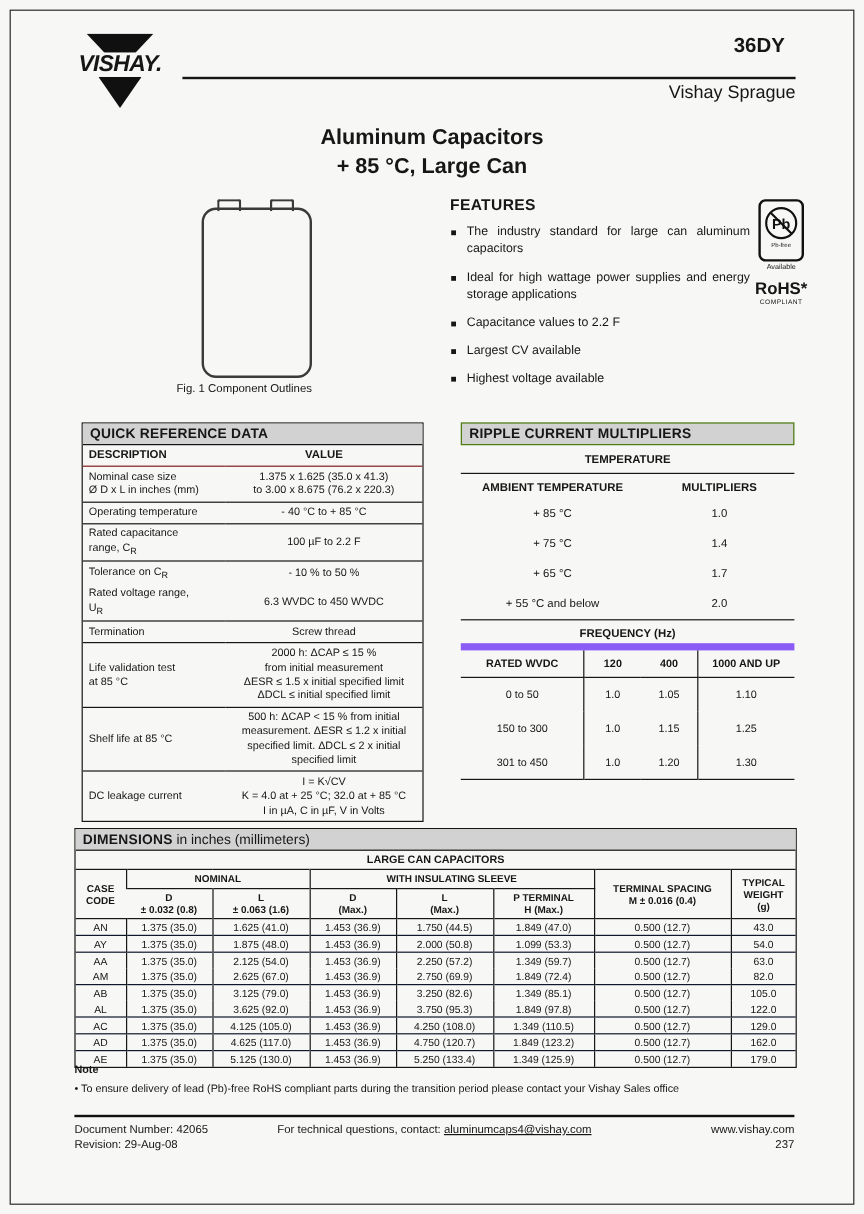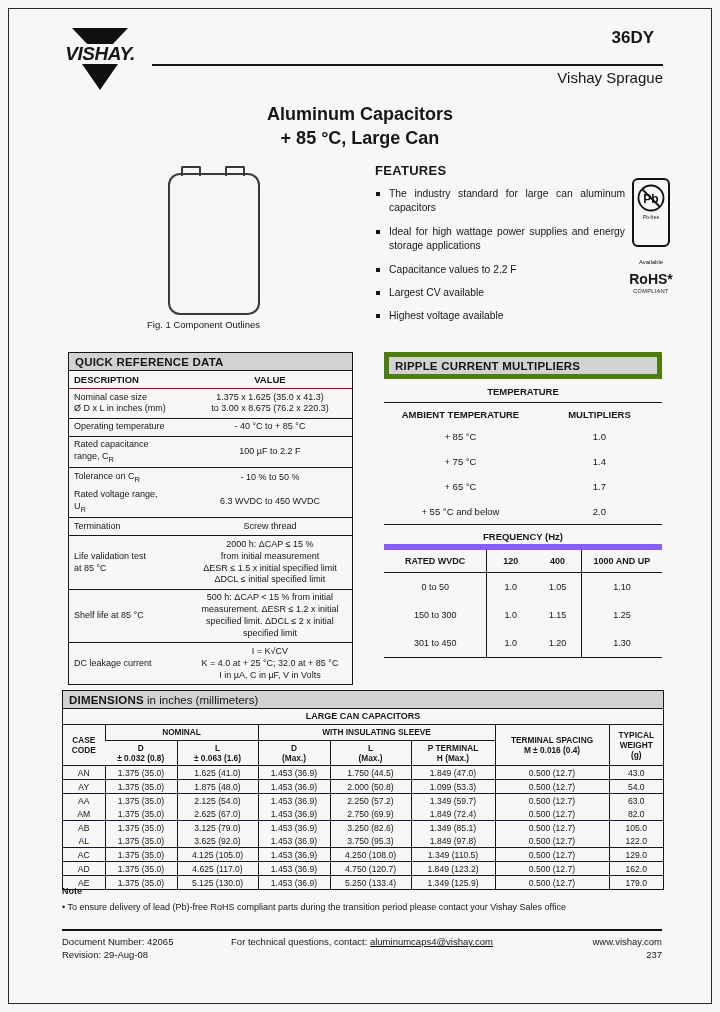--- a/index.html
+++ b/index.html
@@ -31,21 +31,21 @@
 
   
   .features{position:absolute;left:375px;top:163px;width:250px;}
   .features-h{font-size:13px;font-weight:bold;letter-spacing:0.3px;margin-bottom:9px;}
   .feat-item{position:relative;padding-left:14px;font-size:10.3px;line-height:1.4;
              margin-bottom:9px;text-align:justify;}
   .feat-bullet{position:absolute;left:1px;top:5px;width:4px;height:4px;background:#161616;}
 
   
   .pb-wrap{position:absolute;left:628px;top:166px;width:46px;text-align:center;}
-  .pb-box{width:38px;height:69px;border:2px solid #111;border-radius:6px;margin:12px auto;
+  .pb-box{width:38px;height:52px;border:2px solid #111;border-radius:6px;margin:0 auto;
           display:flex;flex-direction:column;align-items:center;justify-content:flex-start;padding-top:3px;box-sizing:border-box;}
   .pb-inner-caption{font-size:5px;line-height:1;}
   .pb-available{font-size:6px;margin-top:2px;}
   .rohs{font-size:14px;font-weight:bold;margin-top:6px;}
   .compliant{font-size:5.5px;letter-spacing:0.4px;margin-top:1px;}
 
   
   .band{background:#d2d2d2;border-bottom:1px solid #161616;padding:3px 6px 2px;
         font-size:11.5px;font-weight:bold;letter-spacing:0.2px;}
 
@@ -56,21 +56,21 @@
   .qr th.left{text-align:left;padding-left:5px;width:42%;}
   .qr td{font-size:9px;line-height:1.32;padding:2.5px 3px;white-space:pre-line;vertical-align:middle;}
   .qr td.qr-desc{text-align:left;padding-left:5px;}
   .qr td.qr-val{text-align:center;}
   .qr tbody tr{border-bottom:1px solid #161616;}
   .qr tbody tr.no-div{border-bottom:none;}
   .qr tbody tr:last-child{border-bottom:none;}
 
   
   .ripple{position:absolute;left:384px;top:352px;width:278px;}
-  .ripple .band{border:5px solid #4d7c0f;}
+  .ripple .band{border:1px solid #4d7c0f;}
   .sub-head{text-align:center;font-size:9.5px;font-weight:bold;padding:7px 0 5px;
             border-bottom:1px solid #161616;}
   .temp-table{width:100%;border-collapse:collapse;}
   .temp-table th{font-size:9.5px;font-weight:bold;padding:6px 0 4px;text-align:center;}
   .temp-table td{font-size:9.5px;text-align:center;padding:7px 0;}
   .temp-table .c1{width:55%;}
   .freq-wrap{border-top:1px solid #161616;}
   .freq-head{text-align:center;font-size:9.5px;font-weight:bold;padding:6px 0 2px;
              border-bottom:6px solid #8b5cf6;}
   .freq-table{width:100%;border-collapse:collapse;border-bottom:1px solid #161616;}

